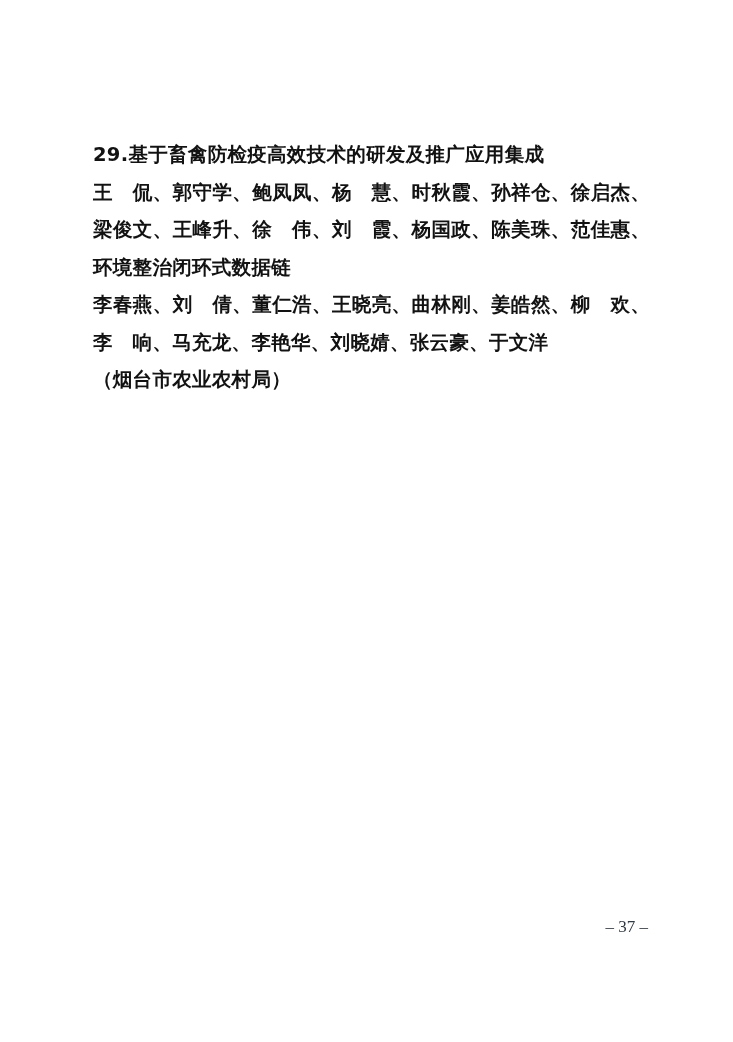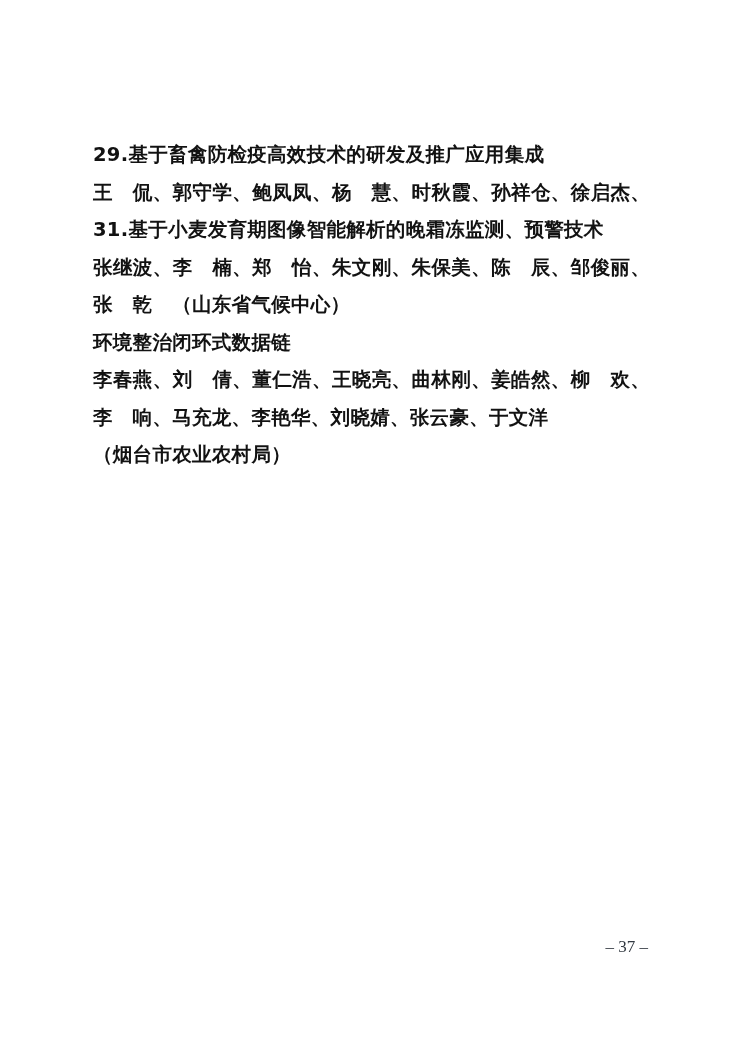--- a/index.html
+++ b/index.html
@@ -29,49 +29,45 @@
     white-space: nowrap;
   }
   .line.j {
     white-space: normal;
     text-align: justify;
     text-align-last: justify;
     letter-spacing: 0;
   }
   .page-number {
     position: absolute;
-    top: 934px;
+    top: 914px;
     left: 0;
     right: 85px;
     height: 26px;
     line-height: 26px;
     text-align: right;
     font-family: "Liberation Serif", serif;
     font-size: 17px;
     font-weight: 400;
     color: #333a42;
   }
 </style>
 </head>
 <body>
 
 <div class="page">
   <div class="content">
 
     <section class="entry">
       <div class="line title">29.基于畜禽防检疫高效技术的研发及推广应用集成</div>
       <div class="line j">王　侃、郭守学、鲍凤凤、杨　慧、时秋霞、孙祥仓、徐启杰、</div>
+      <div class="line j">梁俊文、王峰升、徐　伟、刘　霞、杨国政、陈美珠、范佳惠、</div>
     </section>
 
 
-    <section class="entry">
-      <div class="line title">31.基于小麦发育期图像智能解析的晚霜冻监测、预警技术</div>
-      <div class="line j">张继波、李　楠、郑　怡、朱文刚、朱保美、陈　辰、邹俊丽、</div>
-      <div class="line">张　乾　（山东省气候中心）</div>
-    </section>
 
 
     <section class="entry">
       <div class="line title">环境整治闭环式数据链</div>
       <div class="line j">李春燕、刘　倩、董仁浩、王晓亮、曲林刚、姜皓然、柳　欢、</div>
       <div class="line">李　响、马充龙、李艳华、刘晓婧、张云豪、于文洋</div>
       <div class="line">（烟台市农业农村局）</div>
     </section>
 
   </div>

